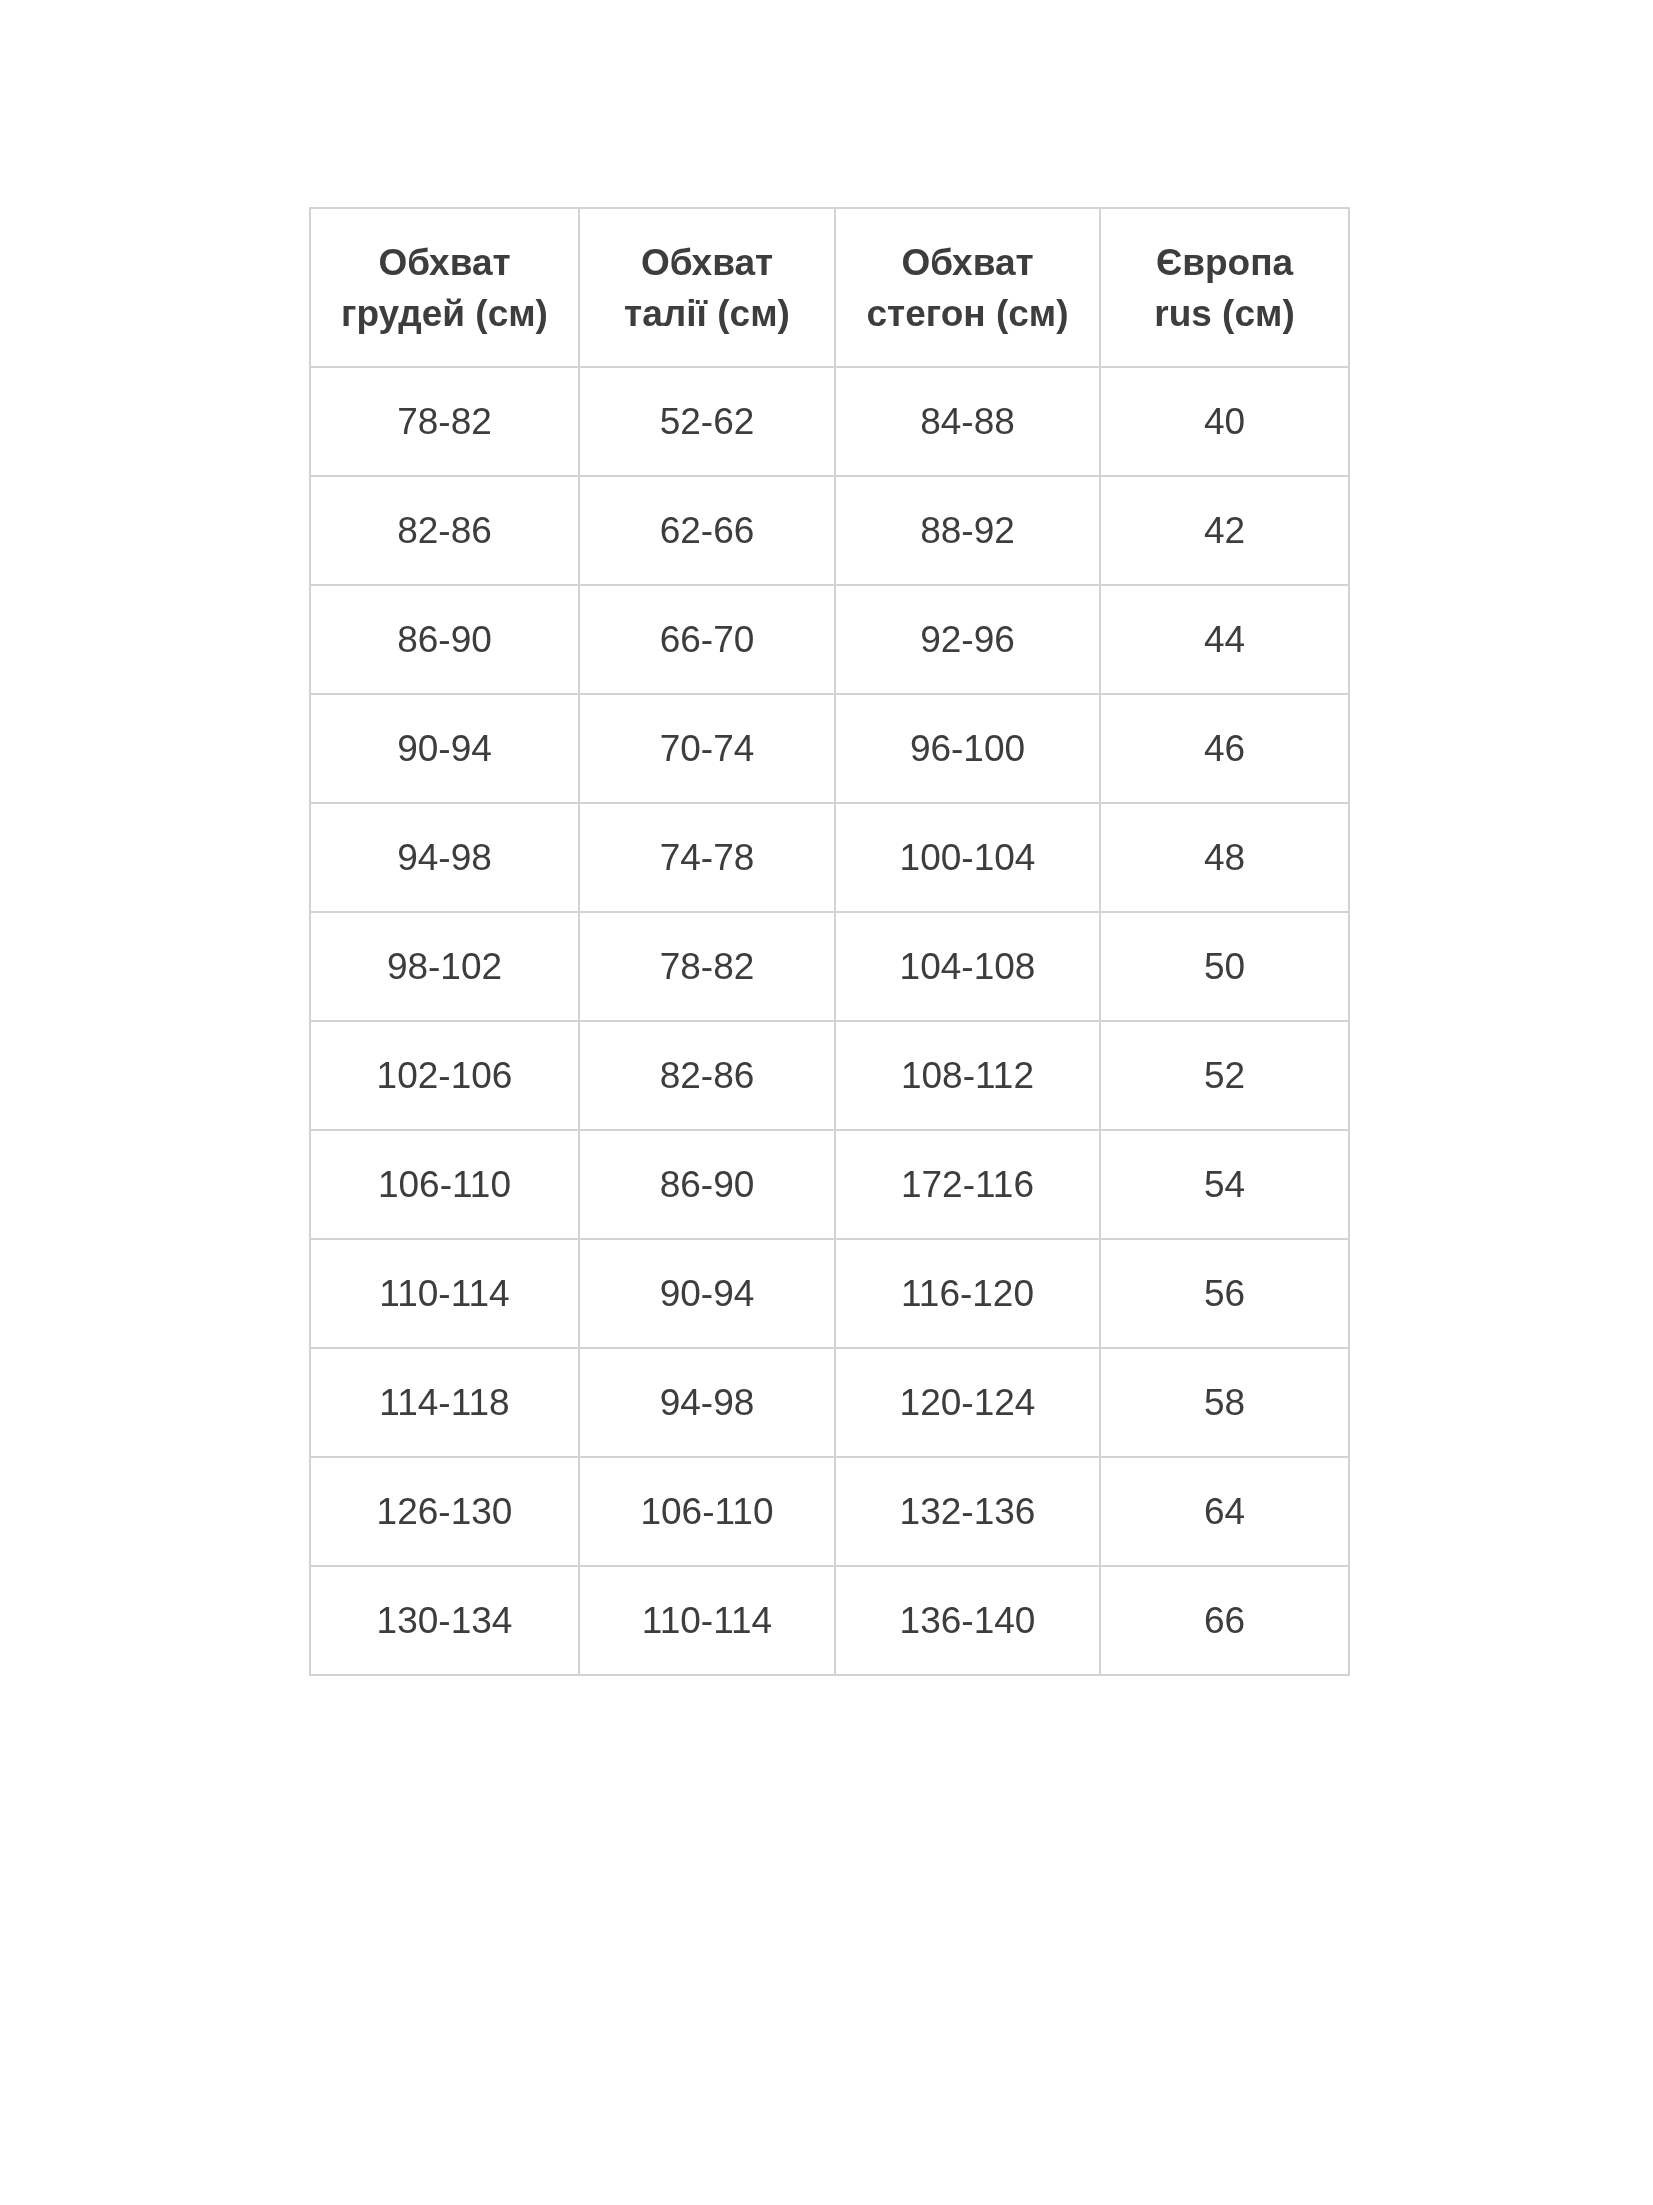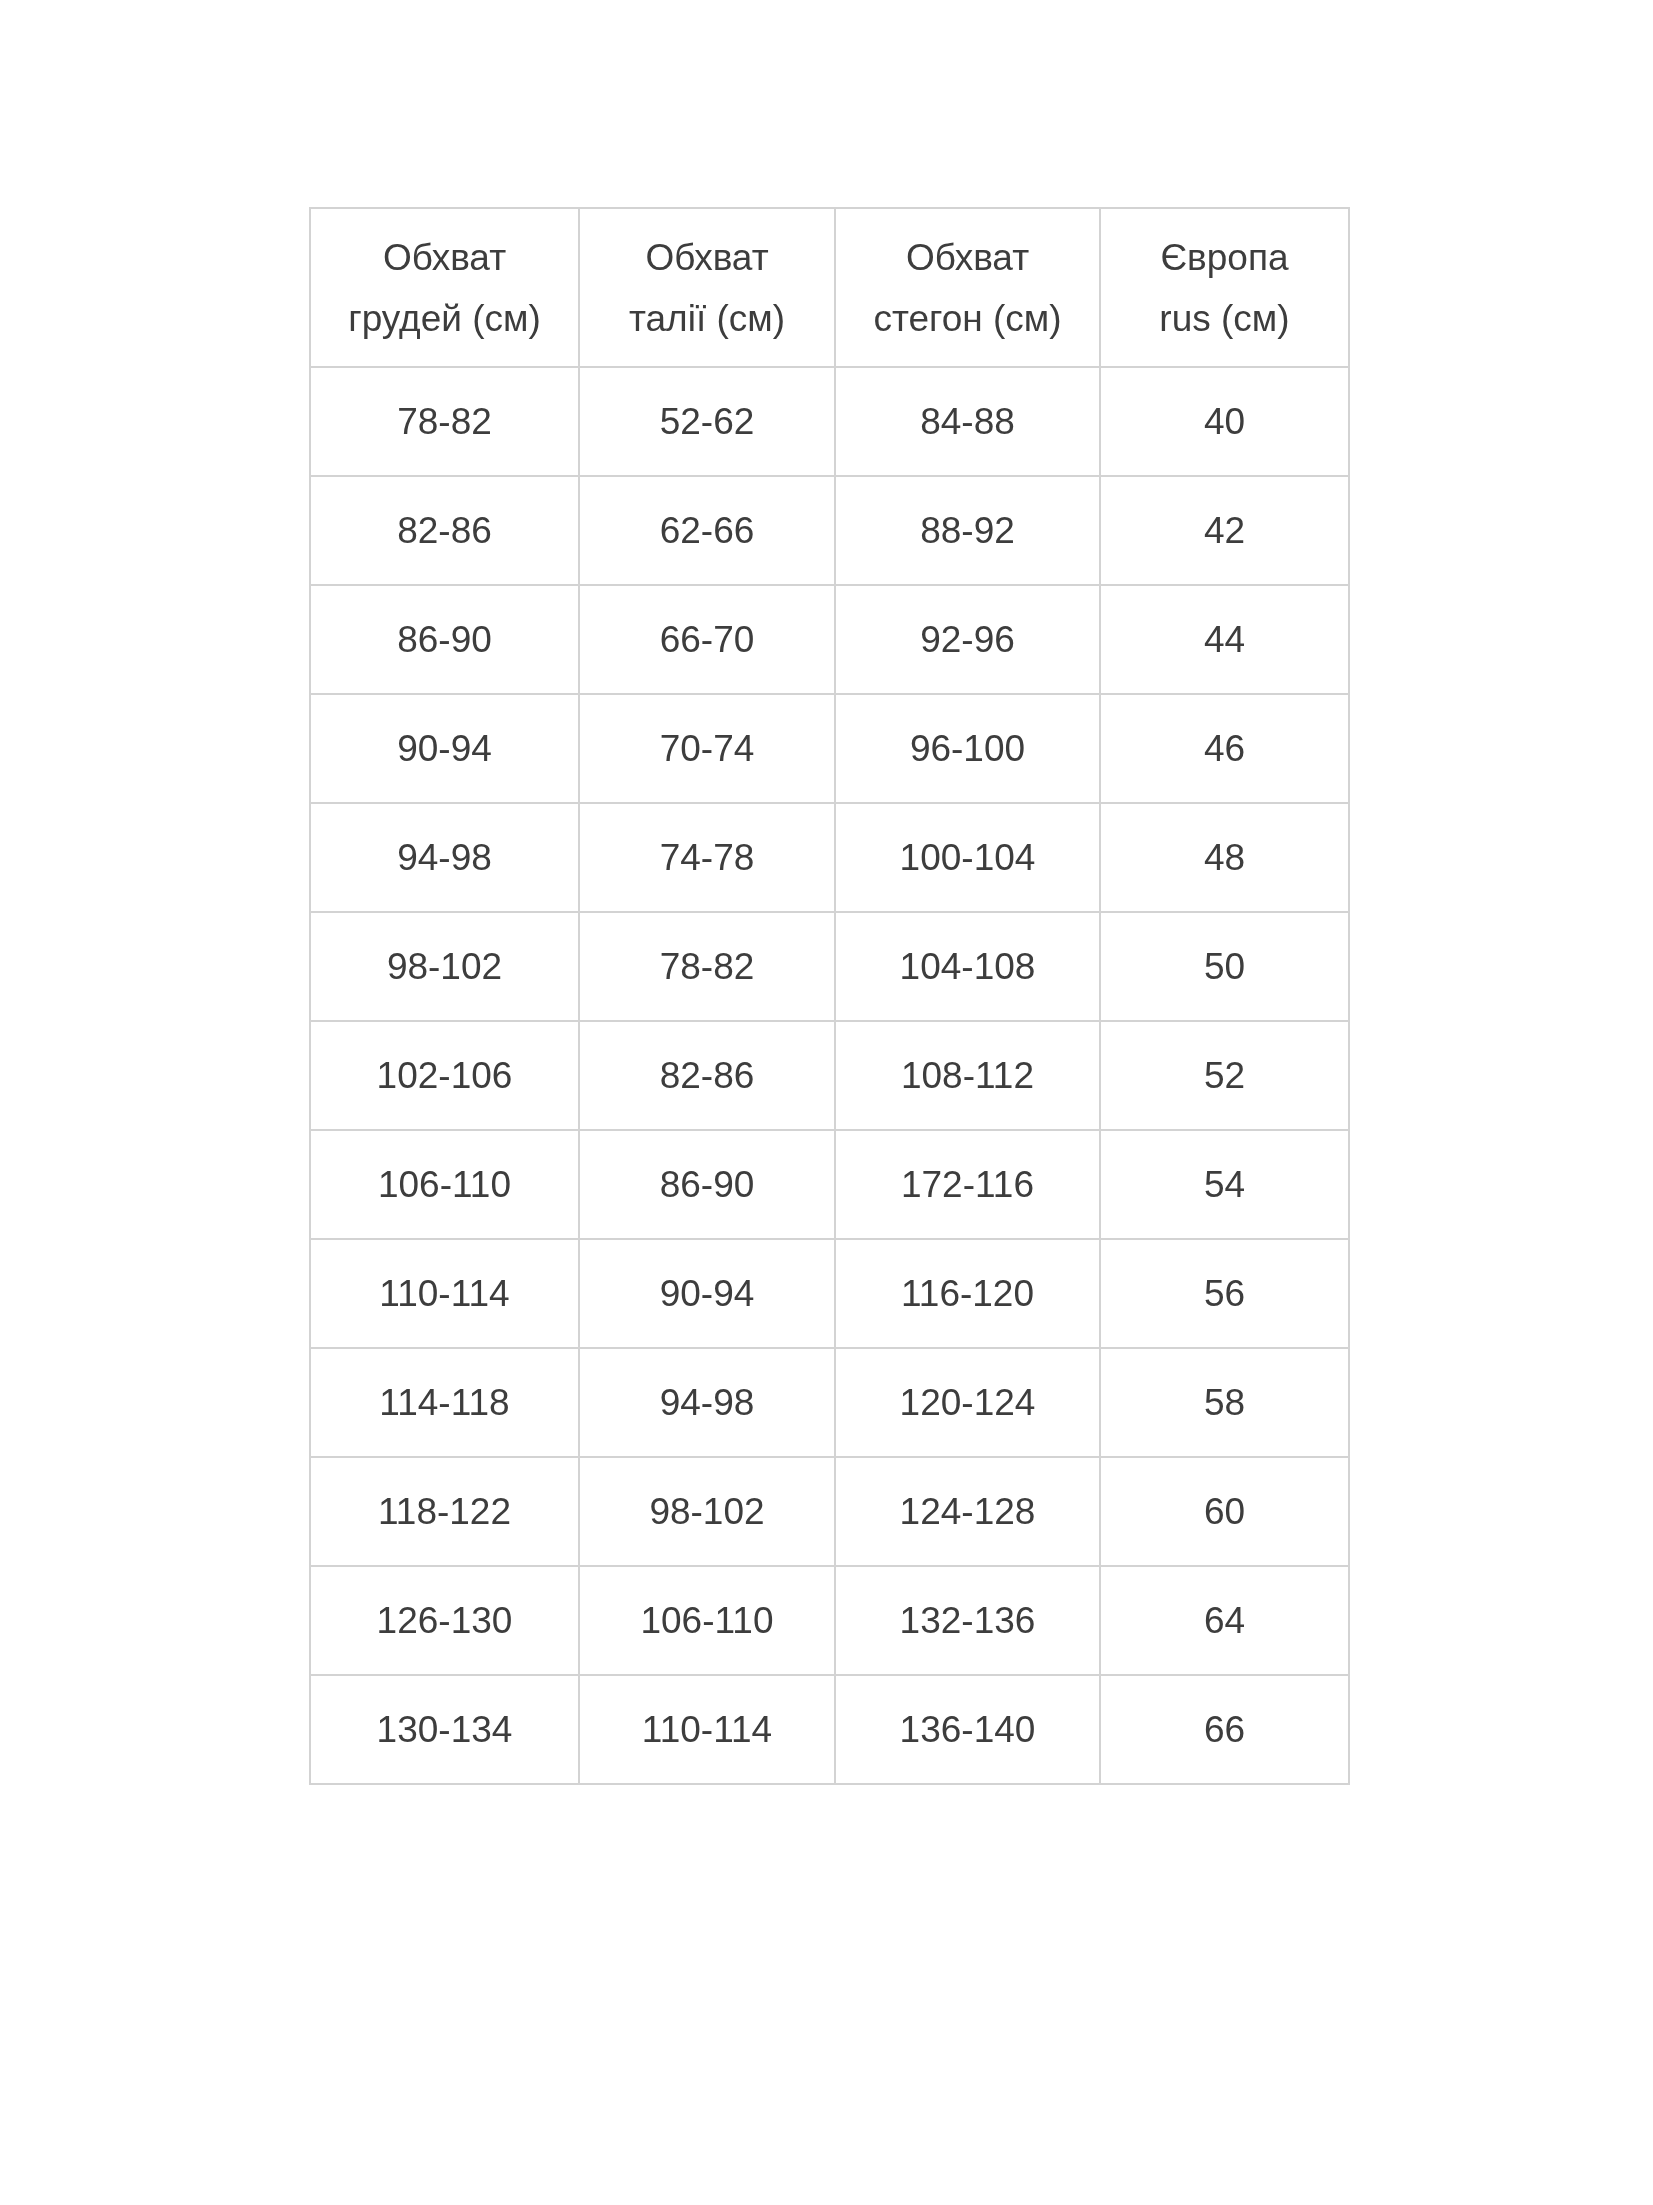--- a/index.html
+++ b/index.html
@@ -27,22 +27,22 @@
   table.size-table td {
     border: 2.5px solid #d3d3d3;
     text-align: center;
     vertical-align: middle;
     color: #3d3d3d;
     background: #ffffff;
   }
   table.size-table th {
     height: 155px;
     font-size: 37px;
-    font-weight: normal;
-    line-height: 61px;
+    font-weight: bold;
+    line-height: 51px;
     white-space: pre-line;
   }
   table.size-table td {
     height: 105px;
     font-size: 37px;
     font-weight: 400;
     line-height: 41px;
     margin-top: 36px;
   }
 </style>
@@ -124,26 +124,20 @@
         <td>116-120</td>
         <td>56</td>
       </tr>
       <tr>
         <td>114-118</td>
         <td>94-98</td>
         <td>120-124</td>
         <td>58</td>
       </tr>
       <tr>
-        <td>118-122</td>
-        <td>98-102</td>
-        <td>124-128</td>
-        <td>60</td>
-      </tr>
-      <tr>
         <td>126-130</td>
         <td>106-110</td>
         <td>132-136</td>
         <td>64</td>
       </tr>
       <tr>
         <td>130-134</td>
         <td>110-114</td>
         <td>136-140</td>
         <td>66</td>

